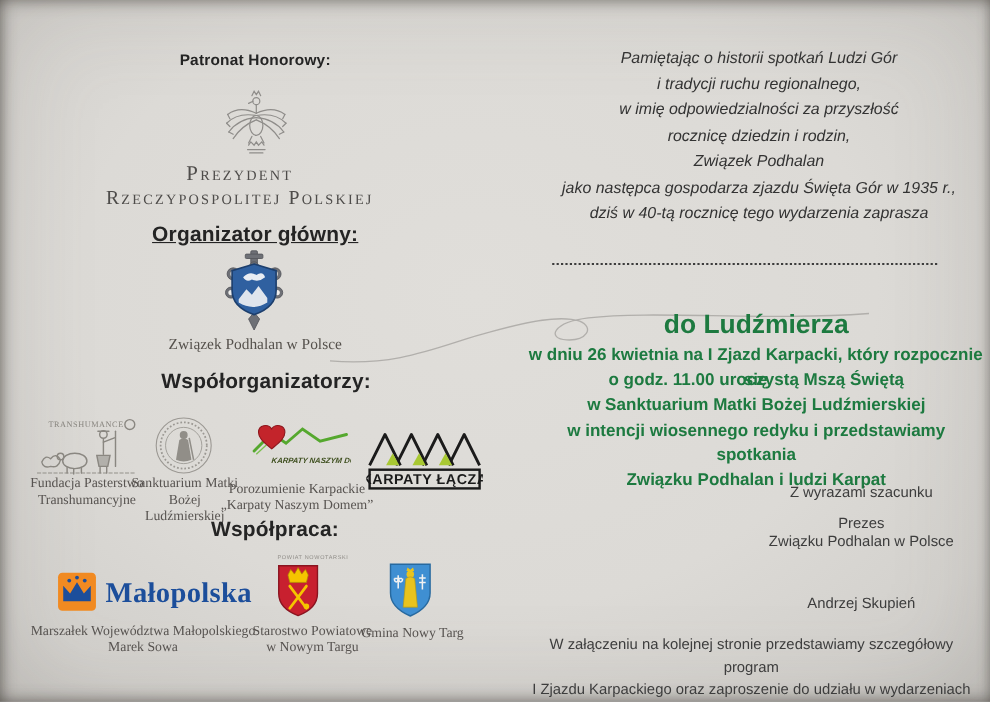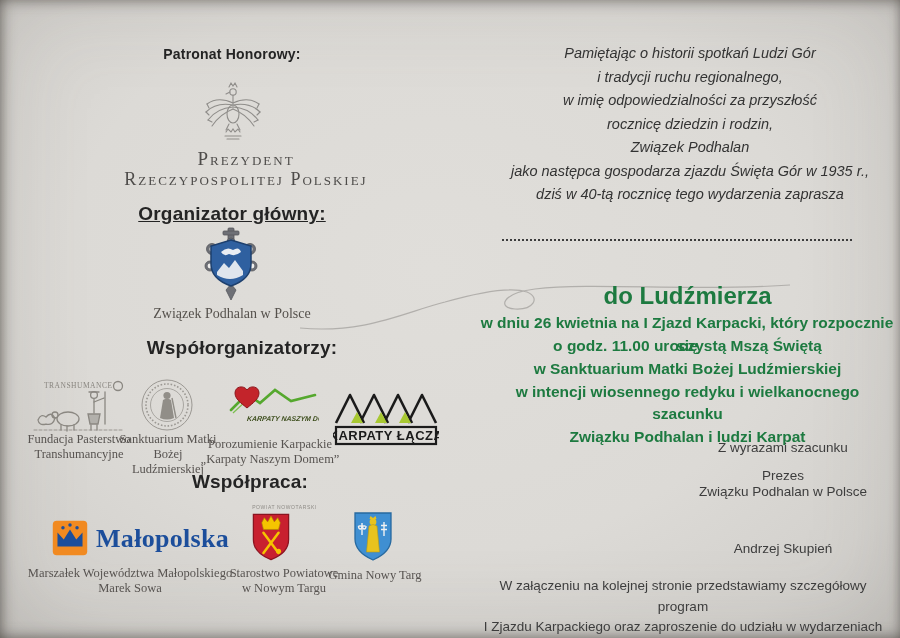--- a/index.html
+++ b/index.html
@@ -61,21 +61,21 @@
       <path d="M31,27 Q47,28 56,40"></path>
       <path d="M31,29 Q44,34 52,46"></path>
       <path d="M5,24 l2,4 M4,32 l3,3 M6,40 l4,2 M57,24 l-2,4 M58,32 l-3,3 M56,40 l-4,2"></path>
       <ellipse cx="31" cy="34" rx="6" ry="9"></ellipse>
       <path d="M27,44 l-3,6 M35,44 l3,6"></path>
       <path d="M24,52 l2,-3 3,3 2,-3 2,3 3,-3 2,3"></path>
       <path d="M23,56 h16 M25,59 h12"></path>
     </g>
   </svg>
 
-  <div class="abs ctr serifcap" style="left:91px;top:148px;width:310px;">
+  <div class="abs ctr serifcap" style="left:63px;top:148px;width:310px;">
     <div style="font-size:19px;">Prezydent</div>
     <div>Rzeczypospolitej Polskiej</div>
   </div>
 
   <div class="abs ctr heading" style="left:112px;top:203px;width:240px;font-size:19px;text-decoration:underline;">Organizator główny:</div>
 
   <svg class="abs" style="left:199px;top:226px;" width="64" height="76" viewBox="0 0 64 76">
     <g fill="#6e7076" stroke="#55575c" stroke-width="0.8">
       <rect x="29" y="2" width="6" height="12" rx="1"></rect>
       <rect x="24" y="5" width="16" height="4" rx="1"></rect>
@@ -222,21 +222,21 @@
 
   <div class="abs ctr green" style="left:480px;top:282px;width:415px;font-size:24px;font-weight:700;">do Ludźmierza</div>
 
   <div class="abs green gline" style="left:472px;top:312px;width:430px;">
     <span style="font-weight:800;">w dniu 26 kwietnia na I Zjazd Karpacki</span><span style="font-weight:600;">, który rozpocznie się</span>
   </div>
 
   <div class="abs green gline" style="left:480px;top:335px;width:415px;font-weight:700;">
     <div>o godz.  11.00 uroczystą Mszą Świętą</div>
     <div>w Sanktuarium Matki Bożej Ludźmierskiej</div>
-    <div>w intencji wiosennego redyku i wielkanocnego szacunku</div>
+    <div>w intencji wiosennego redyku i przedstawiamy spotkania</div>
     <div>Związku Podhalan i ludzi Karpat</div>
   </div>
 
   <div class="abs sig" style="left:683px;top:440px;width:200px;">Z wyrazami szacunku</div>
 
   <div class="abs sig" style="left:683px;top:468px;width:200px;">
     <div>Prezes</div>
     <div>Związku Podhalan w Polsce</div>
   </div>
 

